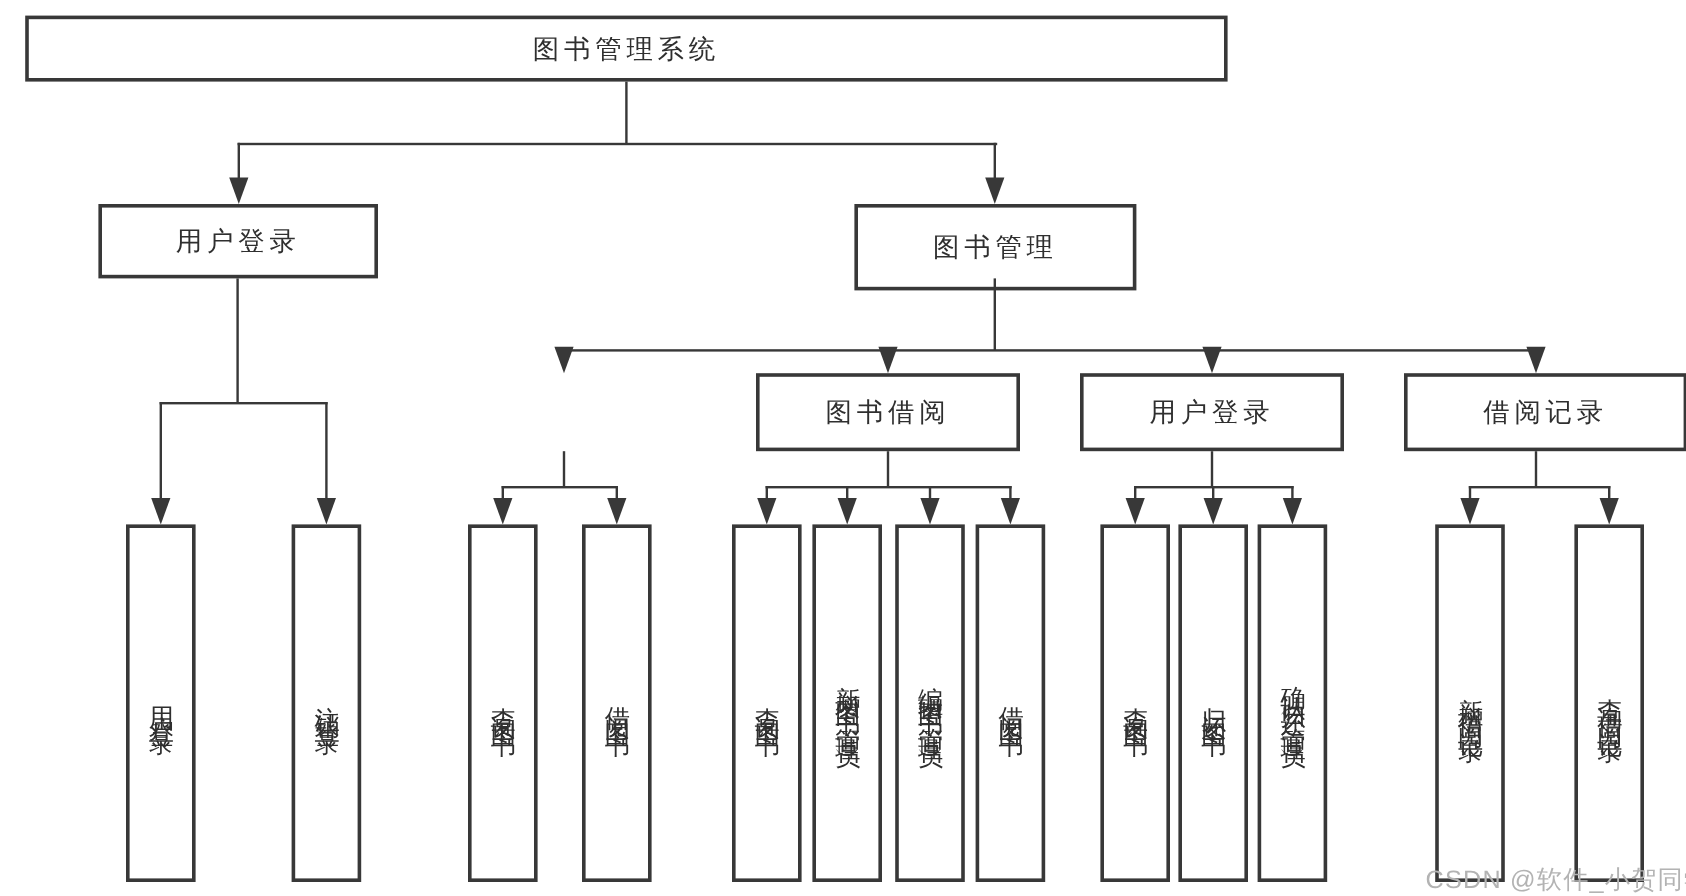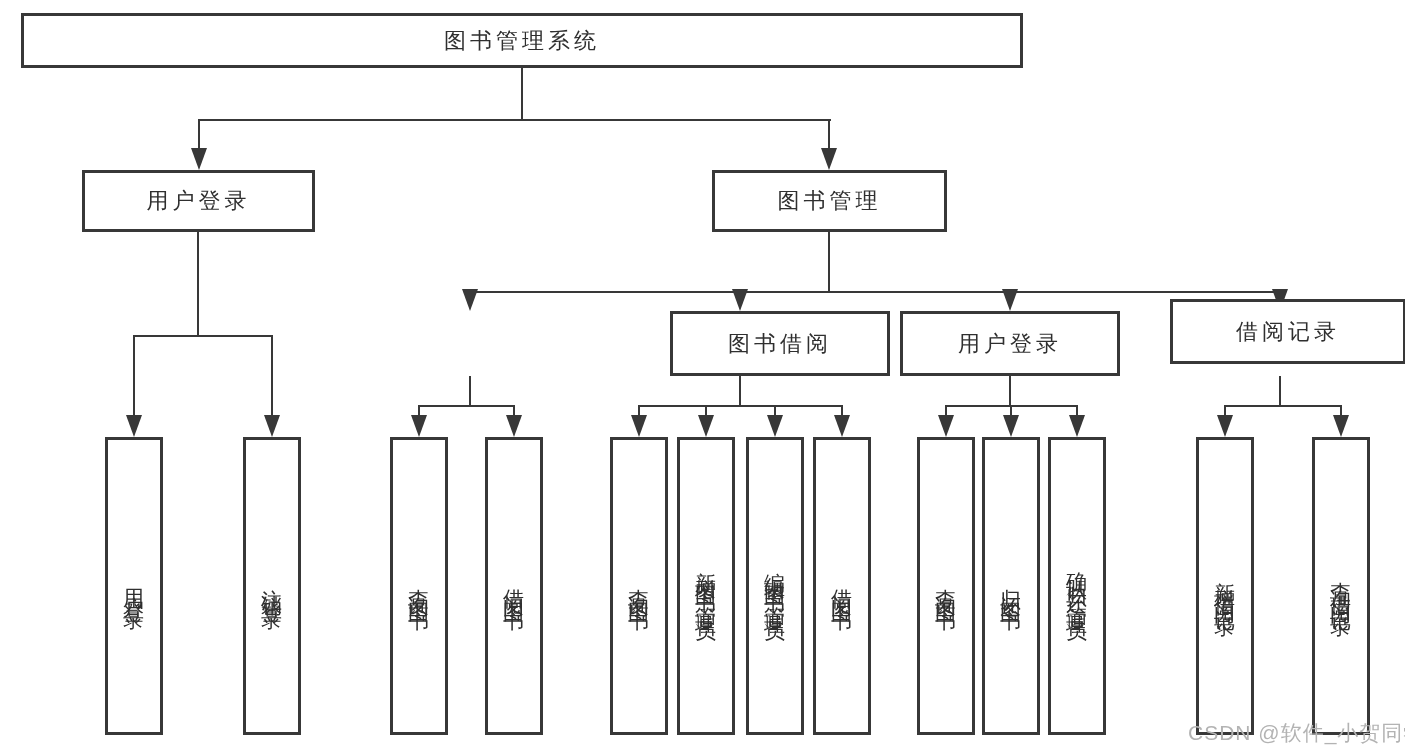--- a/index.html
+++ b/index.html
@@ -41,45 +41,45 @@
   <div class="vline" style="left:521px;top:68px;height:52px;"></div>
   <div class="hline" style="left:198px;top:119px;width:633px;"></div>
   <div class="vline" style="left:198px;top:119px;height:30px;"></div>
   <div class="arrow" style="left:191px;top:148px;"></div>
   <div class="vline" style="left:828px;top:119px;height:30px;"></div>
   <div class="arrow" style="left:821px;top:148px;"></div>
 
   <div class="node" style="left:82px;top:170px;width:233px;height:62px;">
     <span class="h-label">用户登录</span>
   </div>
-  <div class="node" style="left:712px;top:170px;width:235px;height:62px;">
+  <div class="node" style="left:712px;top:170px;width:235px;height:72px;">
     <span class="h-label">图书管理</span>
   </div>
 
   <div class="vline" style="left:197px;top:232px;height:104px;"></div>
   <div class="hline" style="left:133px;top:335px;width:140px;"></div>
   <div class="vline" style="left:133px;top:335px;height:81px;"></div>
   <div class="arrow" style="left:126px;top:415px;"></div>
   <div class="vline" style="left:271px;top:335px;height:81px;"></div>
   <div class="arrow" style="left:264px;top:415px;"></div>
 
   <div class="vline" style="left:828px;top:232px;height:60px;"></div>
   <div class="hline" style="left:469px;top:291px;width:812px;"></div>
   <div class="arrow" style="left:462px;top:289px;"></div>
   <div class="arrow" style="left:732px;top:289px;"></div>
   <div class="arrow" style="left:1002px;top:289px;"></div>
   <div class="arrow" style="left:1272px;top:289px;"></div>
 
-  <div class="node" style="left:630px;top:311px;width:220px;height:65px;margin-left:40px;">
+  <div class="node" style="left:630px;top:311px;width:220px;height:65px;">
     <span class="h-label">图书借阅</span>
   </div>
   <div class="node" style="left:900px;top:311px;width:220px;height:65px;">
     <span class="h-label">用户登录</span>
   </div>
-  <div class="node" style="left:1170px;top:299px;width:236px;height:65px;">
+  <div class="node" style="left:1170px;top:311px;width:236px;height:65px;">
     <span class="h-label">借阅记录</span>
   </div>
 
   <div class="vline" style="left:469px;top:376px;height:30px;"></div>
   <div class="hline" style="left:418px;top:405px;width:97px;"></div>
   <div class="vline" style="left:418px;top:405px;height:11px;"></div>
   <div class="arrow" style="left:411px;top:415px;"></div>
   <div class="vline" style="left:513px;top:405px;height:11px;"></div>
   <div class="arrow" style="left:506px;top:415px;"></div>
 

